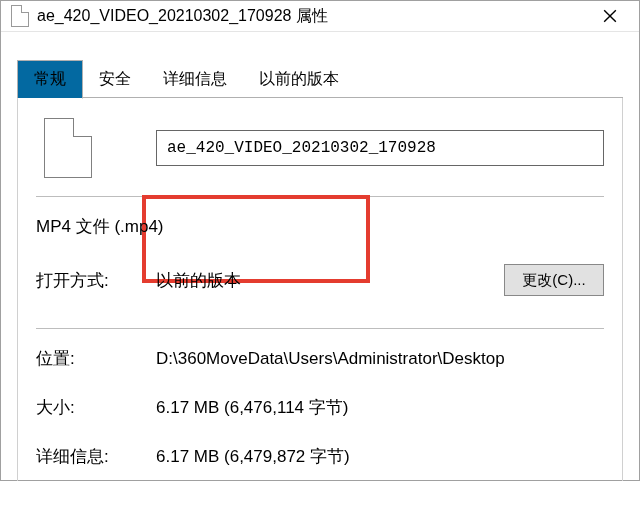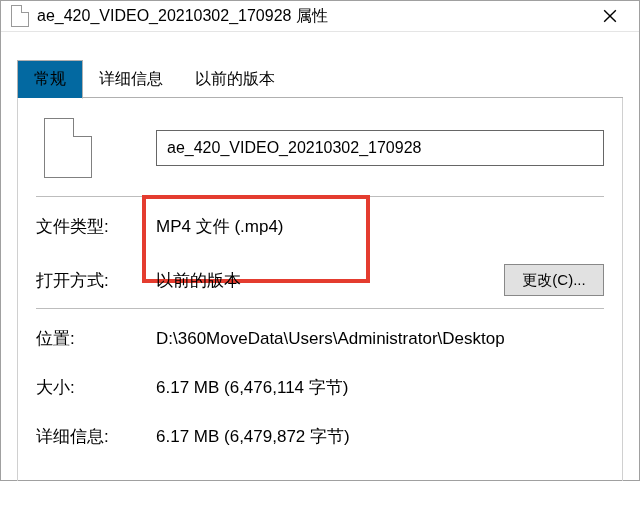--- a/index.html
+++ b/index.html
@@ -122,21 +122,21 @@
     border-left: 1px solid #808080;
     border-bottom: 1px solid #808080;
     background: #fff;
   }
   .name-input {
     flex: 1;
     height: 36px;
     border: 1px solid #666;
     padding: 12px 10px;
     font-size: 16px;
-    font-family: Liberation Sans, sans-serif;
+    font-family: Liberation Mono, monospace;
   }
   hr.sep {
     border: none;
     border-top: 1px solid #bdbdbd;
     margin: 12px 0 18px 0;
   }
   .prop-row {
     display: flex;
     align-items: center;
     margin-bottom: 26px;
@@ -181,44 +181,44 @@
           <line x1="11" y1="1" x2="1" y2="11" stroke="#000" stroke-width="1.2"></line>
         </svg>
     </div>
   </div>
 
   <div class="content">
 
     <div class="tabs">
       <div class="tabline"></div>
       <div class="tab active">常规</div>
+      <div class="tab">安全</div>
       <div class="tab">详细信息</div>
       <div class="tab">以前的版本</div>
     </div>
 
     <div class="panel">
 
       <div class="row" style="margin-bottom:18px;">
         <div class="icon-col">
           <div class="file-icon"></div>
         </div>
         <input class="name-input" type="text" value="ae_420_VIDEO_20210302_170928" style="">
       </div>
 
       <hr class="sep">
 
       <div style="position:relative;">
         <div class="highlight-box" style="left:106px; top:-20px; width:228px; height:88px;"></div>
 
         <div class="prop-row">
-          <div class="label-col">文件类型:</div>
           <div class="value-col">MP4 文件 (.mp4)</div>
         </div>
 
-        <div class="prop-row" style="margin-bottom:12px;">
+        <div class="prop-row" style="margin-bottom:32px;">
           <div class="label-col">打开方式:</div>
           <div class="value-col">以前的版本</div>
           <button class="change-btn">更改(C)...</button>
         </div>
       </div>
 
       <hr class="sep">
 
       <div class="prop-row">
         <div class="label-col">位置:</div>

